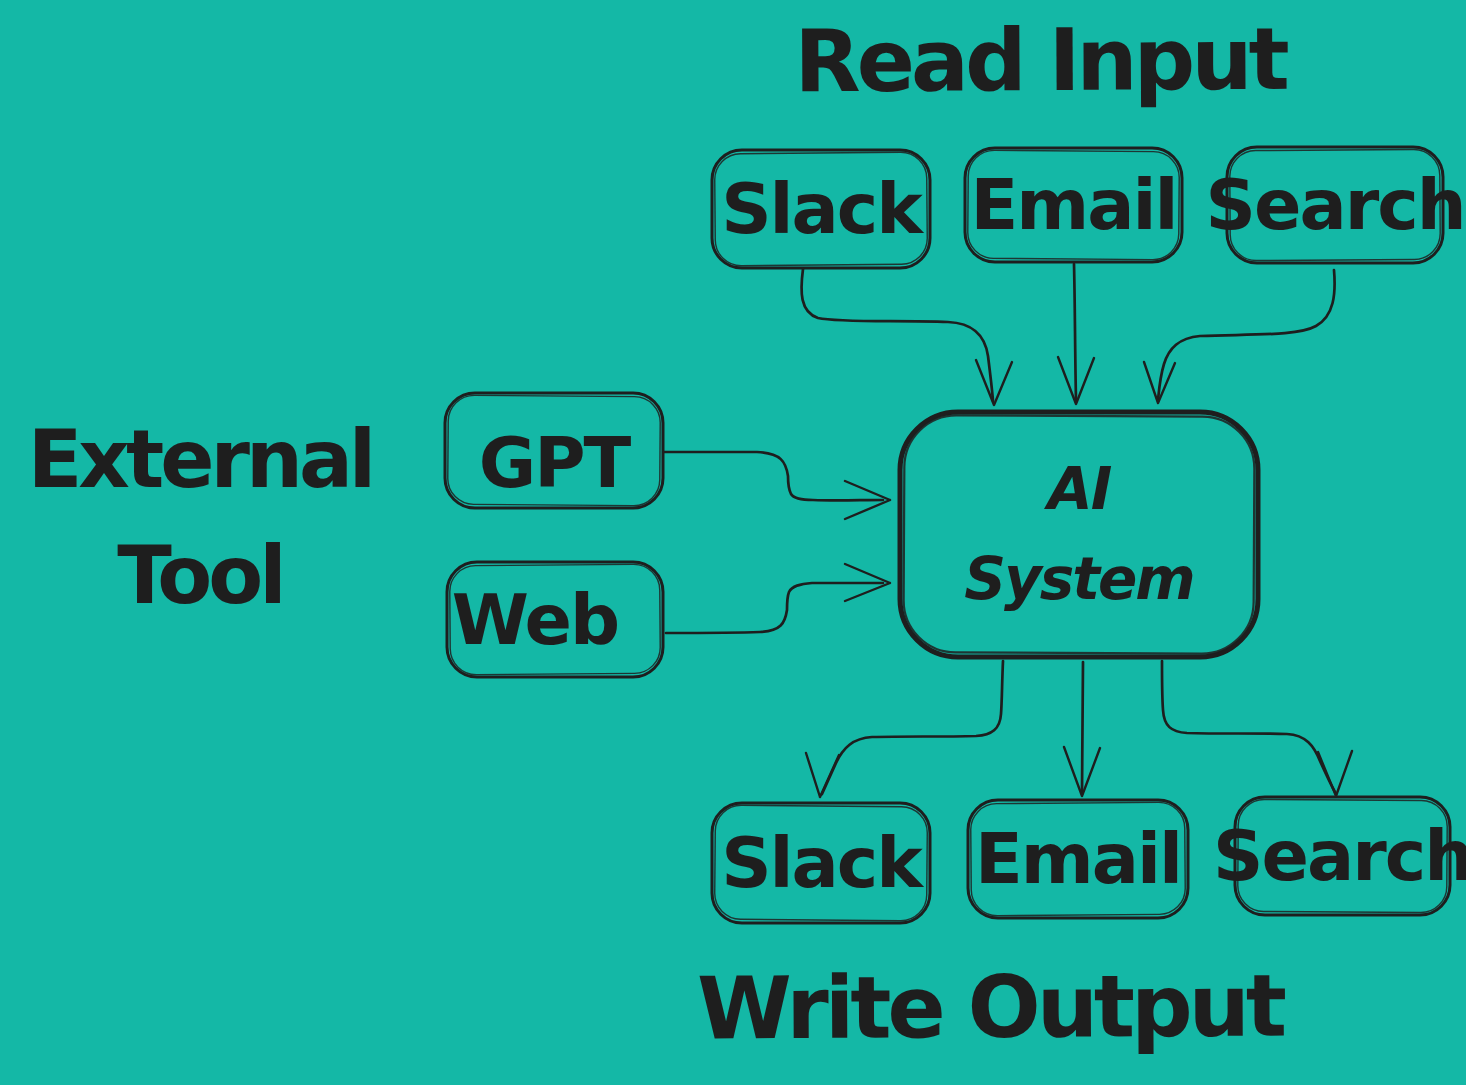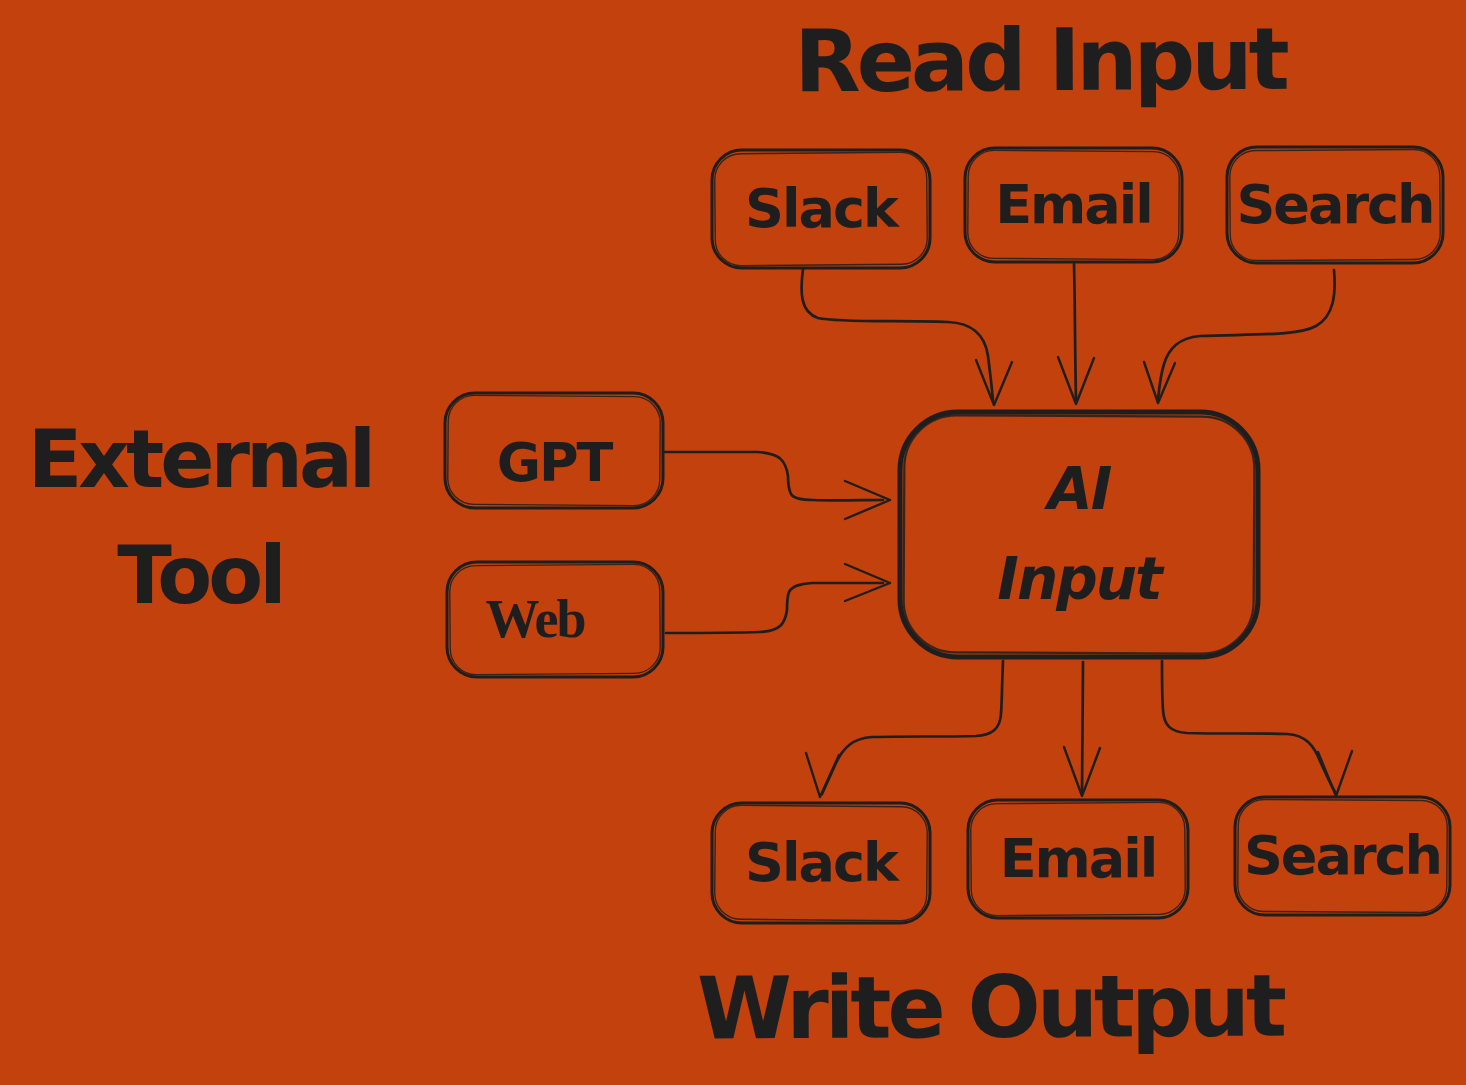--- a/index.html
+++ b/index.html
@@ -4,21 +4,21 @@
 <style>
   html, body {
     margin: 0;
     padding: 0;
     background: #ffffff;
   }
   .canvas {
     position: relative;
     width: 1466px;
     height: 1085px;
-    background: #c2410c;
+    background: #14b8a6;
     overflow: hidden;
     font-family: "DejaVu Sans", sans-serif;
     color: #1e1e1e;
   }
   svg.layer {
     position: absolute;
     left: 0;
     top: 0;
     width: 1466px;
     height: 1085px;
@@ -74,21 +74,21 @@
     font-size: 86px;
     letter-spacing: -4px;
     transform: rotate(-0.3deg);
   }
   .side-title {
     font-size: 80px;
     letter-spacing: -4px;
     line-height: 1.45;
   }
   .node-lbl {
-    font-size: 54px;
+    font-size: 70px;
   }
   .ai-lbl {
     font-size: 58px;
     line-height: 1.55;
     font-style: italic;
   }
 </style>
 </head>
 <body>
 
@@ -177,22 +177,22 @@
   <div class="lbl side-title" style="left:-10px; top:400px; width:420px; height:236px;">External
 Tool</div>
 
   <div class="lbl title" style="left:620px; top:946px; width:740px; height:124px;">Write Output</div>
 
   <div class="lbl node-lbl" style="left:712px; top:150px; width:218px; height:118px;">Slack</div>
   <div class="lbl node-lbl" style="left:965px; top:148px; width:217px; height:114px;">Email</div>
   <div class="lbl node-lbl" style="left:1227px; top:147px; width:216px; height:116px;">Search</div>
 
   <div class="lbl node-lbl" style="left:445px; top:393px; width:218px; height:140px;">GPT</div>
-  <div class="lbl node-lbl" style="left:447px; top:562px; width:176px; height:115px;font-family:Liberation Serif, serif;">Web</div>
+  <div class="lbl node-lbl" style="left:447px; top:562px; width:176px; height:115px;">Web</div>
 
   <div class="lbl ai-lbl" style="left:900px; top:412px; width:358px; height:245px;">AI
-Input</div>
+System</div>
 
   <div class="lbl node-lbl" style="left:712px; top:803px; width:218px; height:120px;">Slack</div>
   <div class="lbl node-lbl" style="left:968px; top:800px; width:220px; height:118px;">Email</div>
   <div class="lbl node-lbl" style="left:1235px; top:797px; width:215px; height:118px;">Search</div>
 
 </div>
 
 </body></html>

